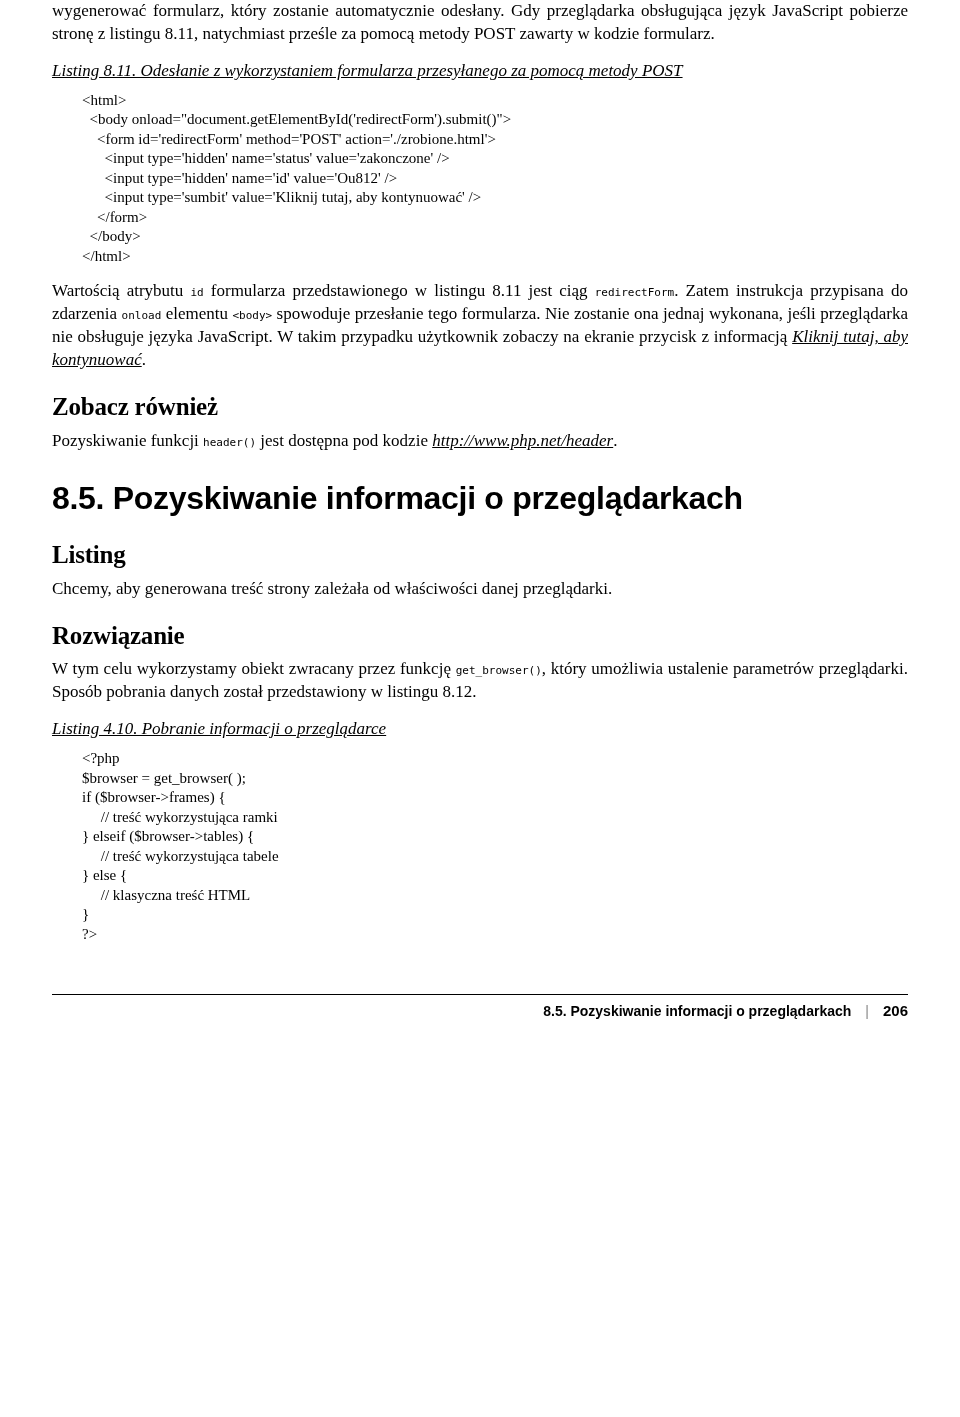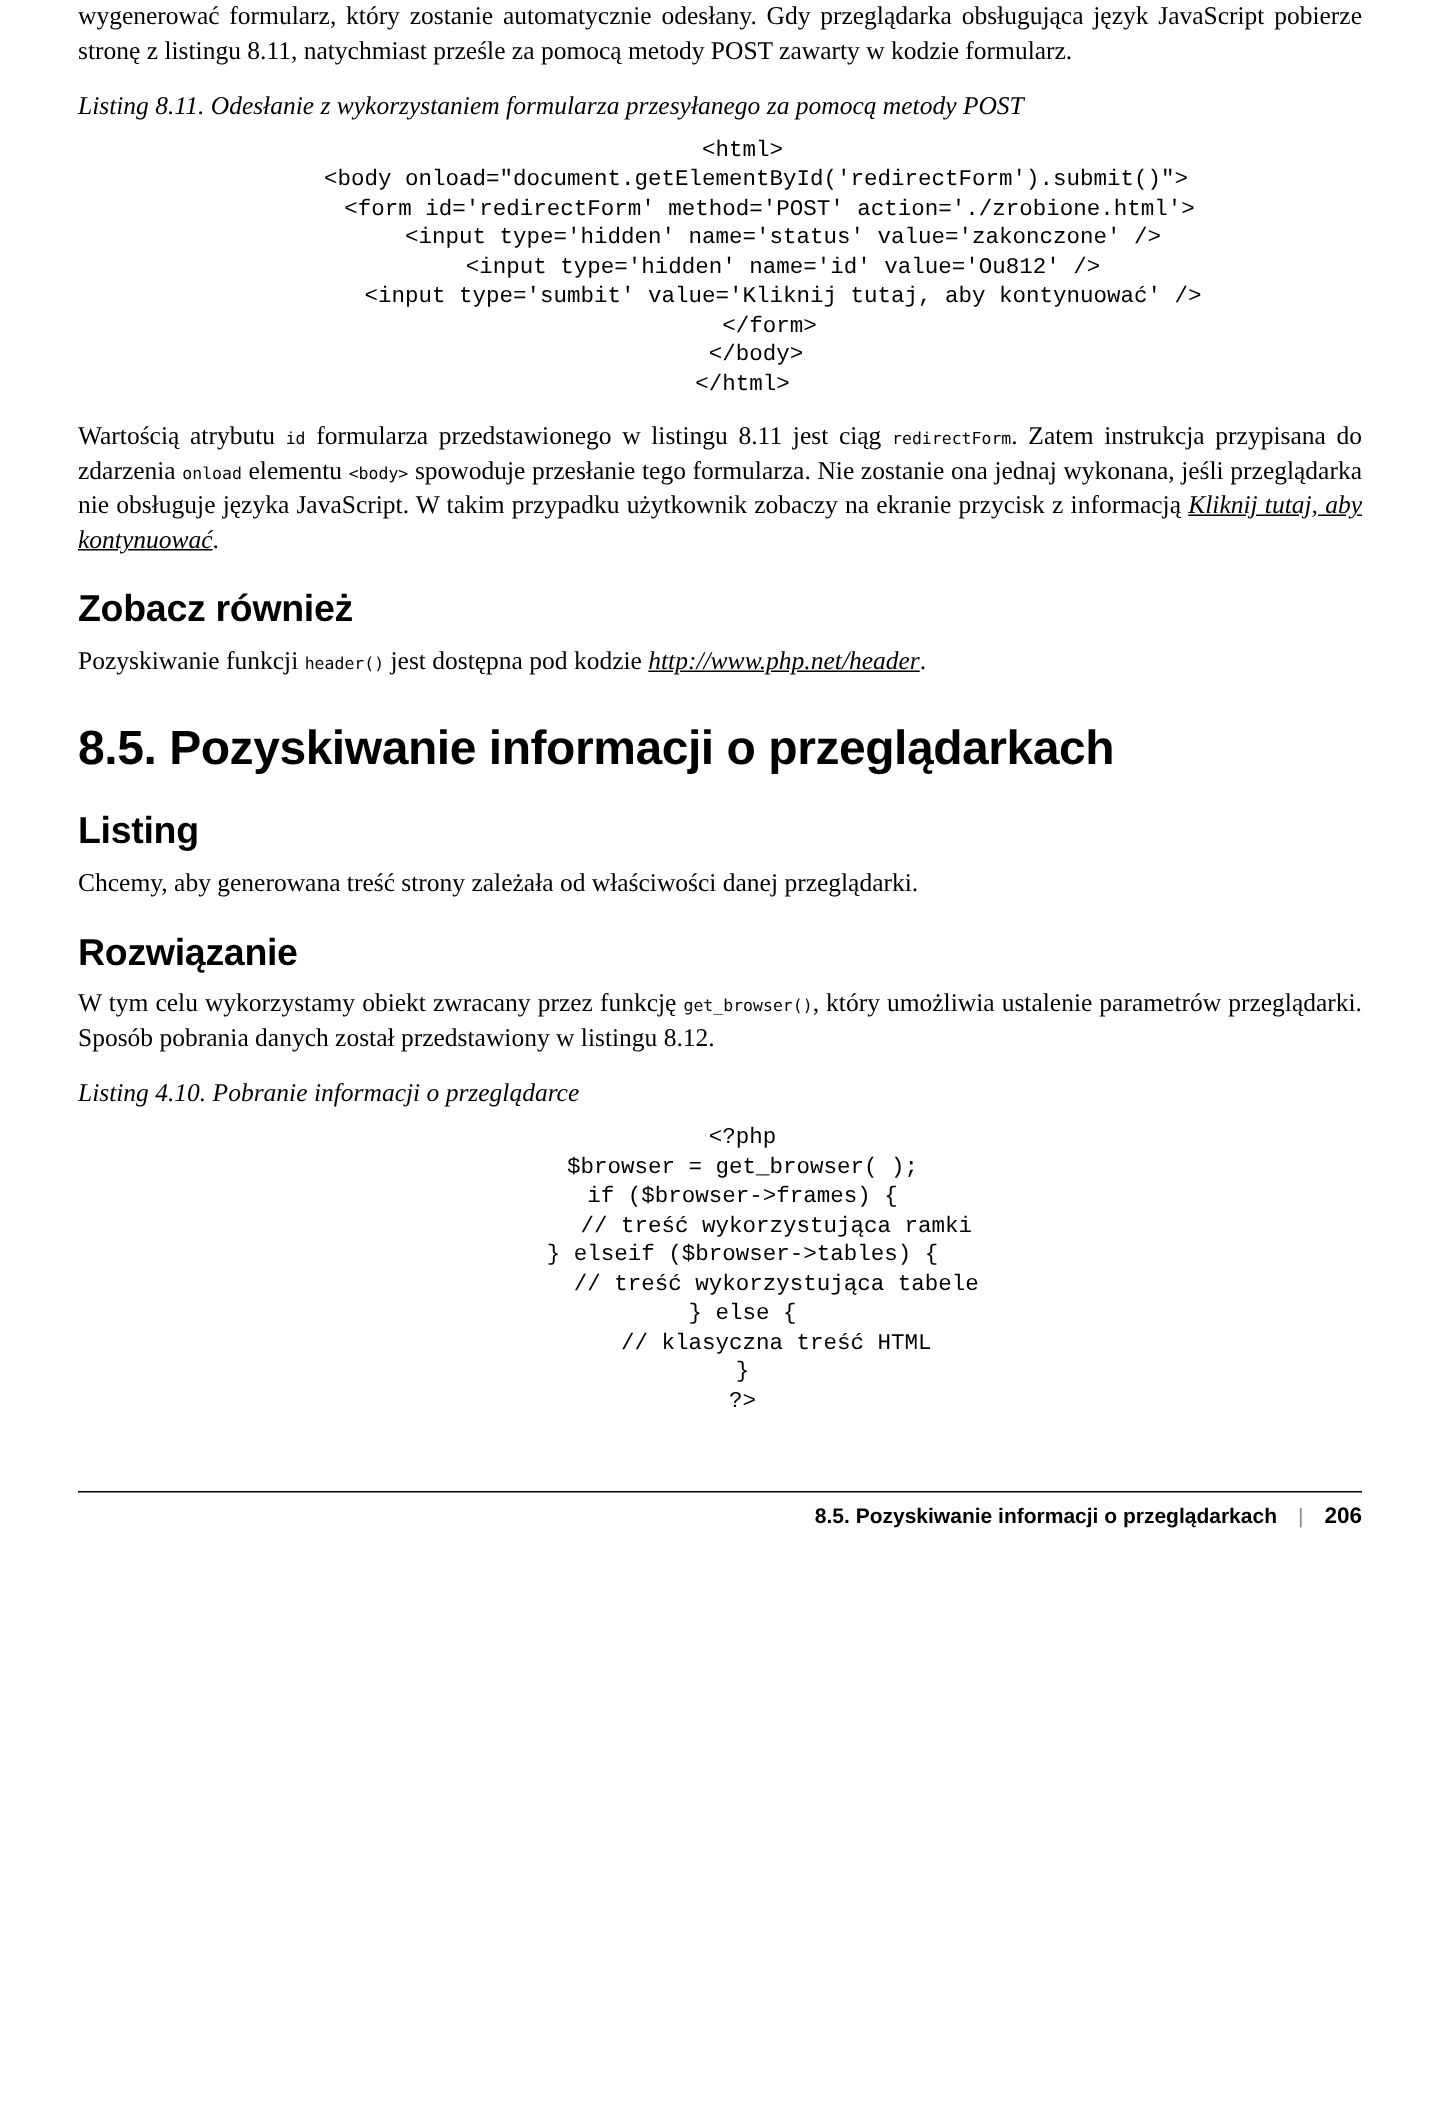--- a/index.html
+++ b/index.html
@@ -14,42 +14,42 @@
     width: 960px;
     box-sizing: border-box;
   }
   .para {
     margin: 0 0 6px 0;
     text-align: justify;
   }
   .listing-caption {
     font-style: italic;
     margin: 14px 0 8px 0;
+    text-decoration: underline;
   }
   pre.code {
-    font-family: Liberation Mono, monospace;
+    font-family: Liberation Serif, serif;
     font-size: 15px;
     line-height: 1.3;
     white-space: pre;
     margin: 4px 0 14px 30px;
-    text-align: center;
   }
   code.inline {
     font-family: "Lucida Console", Consolas, monospace;
     font-size: 11px;
   }
   h2.sec-big {
     font-family: "Myriad Pro", "Segoe UI", "Helvetica Neue", Arial, sans-serif;
     font-weight: 600;
     font-size: 32px;
     margin: 24px 0 10px 0;
     letter-spacing: -0.3px;
   }
   h3.sec-mid {
-    font-family: Liberation Sans, sans-serif;
+    font-family: Liberation Serif, serif;
     font-weight: 600;
     font-size: 25px;
     margin: 18px 0 6px 0;
     letter-spacing: -0.2px;
   }
   .italic { font-style: italic; text-decoration: underline; }
   .footer {
     margin-top: 50px;
     border-top: 1px solid #000;
     padding-top: 6px;

